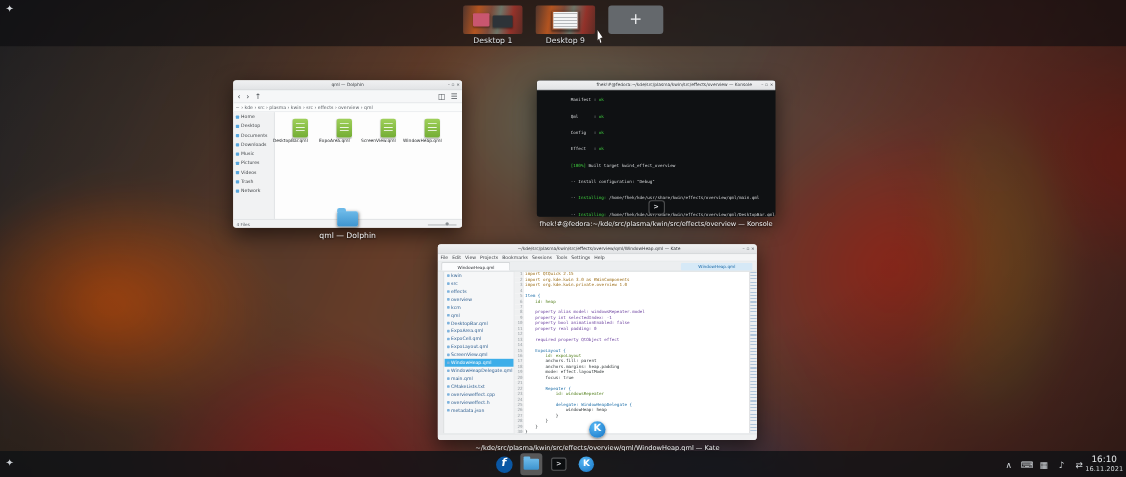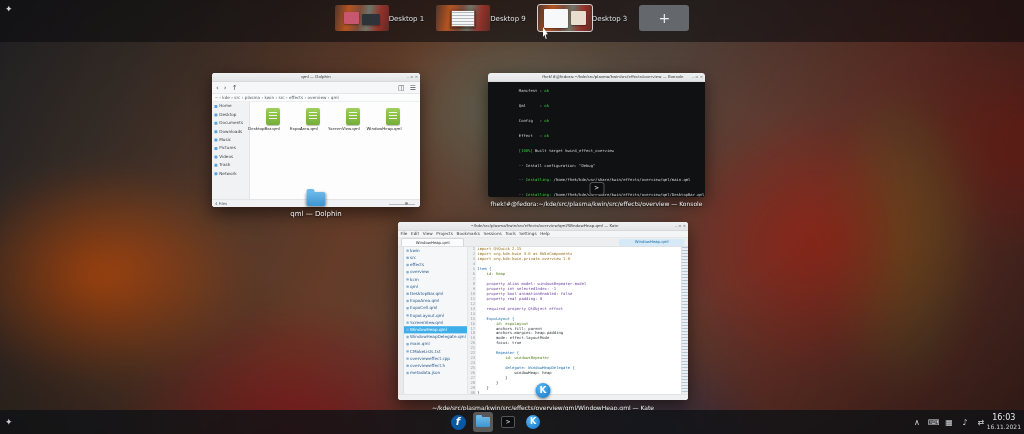--- a/index.html
+++ b/index.html
@@ -17,21 +17,21 @@
       radial-gradient(120px 220px at 86% 55%, rgba(110,140,50,.6), rgba(110,140,50,0) 70%),
       radial-gradient(200px 160px at 98% 35%, rgba(130,40,30,.85), rgba(130,40,30,0) 70%),
       linear-gradient(115deg,#2e3136 0%,#4a3a31 20%,#6e4632 38%,#5d5047 55%,#6e3a30 75%,#4a2c26 100%);
     filter:blur(14px) saturate(1.15);}
   .vignette{position:absolute;inset:0;background:radial-gradient(ellipse at 50% 45%, rgba(0,0,0,0) 40%, rgba(0,0,0,.38) 100%),rgba(0,0,0,.12);}
 
   
   .desktop-bar{position:absolute;left:0;top:0;right:0;height:42px;background:rgba(10,11,13,.58);}
   .corner-star-top{position:absolute;left:5px;top:4px;font-size:9px;color:#d4d8dc;}
   .desktops{display:flex;gap:12px;align-items:flex-start;justify-content:center;padding-top:5px;}
-  .desktop{display:flex;flex-direction:row;align-items:center;cursor:pointer;}
+  .desktop{display:flex;flex-direction:column;align-items:center;cursor:pointer;}
   .thumb{width:54px;height:26px;border-radius:2px;overflow:hidden;position:relative;
     background:linear-gradient(100deg,#51352c 0%,#b35420 25%,#7d4b3a 45%,#6d7568 60%,#93322a 80%,#5d2b24 100%);}
   .desktop.hovered .thumb{outline:1px solid rgba(255,255,255,.8);}
   .mw{position:absolute;border-radius:1px;box-shadow:0 1px 2px rgba(0,0,0,.4);}
   .mw1a{left:9px;top:7px;width:15px;height:12px;background:#c9566f;}
   .mw1b{left:27px;top:9px;width:18px;height:11px;background:#2d3338;}
   .mw2a{left:14px;top:4px;width:26px;height:19px;background:#f4f5f6;
     background-image:repeating-linear-gradient(rgba(120,125,130,.5) 0 1px, transparent 1px 3px);background-clip:content-box;padding:2px;}
   .mw3a{left:6px;top:4px;width:24px;height:19px;background:#f7f8f9;}
   .mw3b{right:6px;top:6px;width:15px;height:14px;background:#e8ddcf;}
@@ -171,27 +171,20 @@
           <div class="mw mw1b"></div>
         </div>
         <div class="dlabel">Desktop 1</div>
       </div>
       <div class="desktop">
         <div class="thumb">
           <div class="mw mw2a"></div>
         </div>
         <div class="dlabel">Desktop 9</div>
       </div>
-      <div class="desktop hovered">
-        <div class="thumb">
-          <div class="mw mw3a"></div>
-          <div class="mw mw3b"></div>
-        </div>
-        <div class="dlabel">Desktop 3</div>
-      </div>
       <div class="add-desktop">
         <span>+</span>
       </div>
     </div>
   </div>
 
 
   <div class="window dolphin">
     <div class="win-inner">
       <div class="titlebar">
@@ -399,19 +392,19 @@
       </div>
     </div>
     <div class="tray">
       <span class="tray-icon">∧</span>
       <span class="tray-icon">⌨</span>
       <span class="tray-icon">▦</span>
       <span class="tray-icon">♪</span>
       <span class="tray-icon">⇄</span>
     </div>
     <div class="clock">
-      <div class="time">16:03</div>
+      <div class="time">16:10</div>
       <div class="date">16.11.2021</div>
     </div>
   </div>
 
   <div class="cursor"></div>
 </div>
 
 </body></html>

